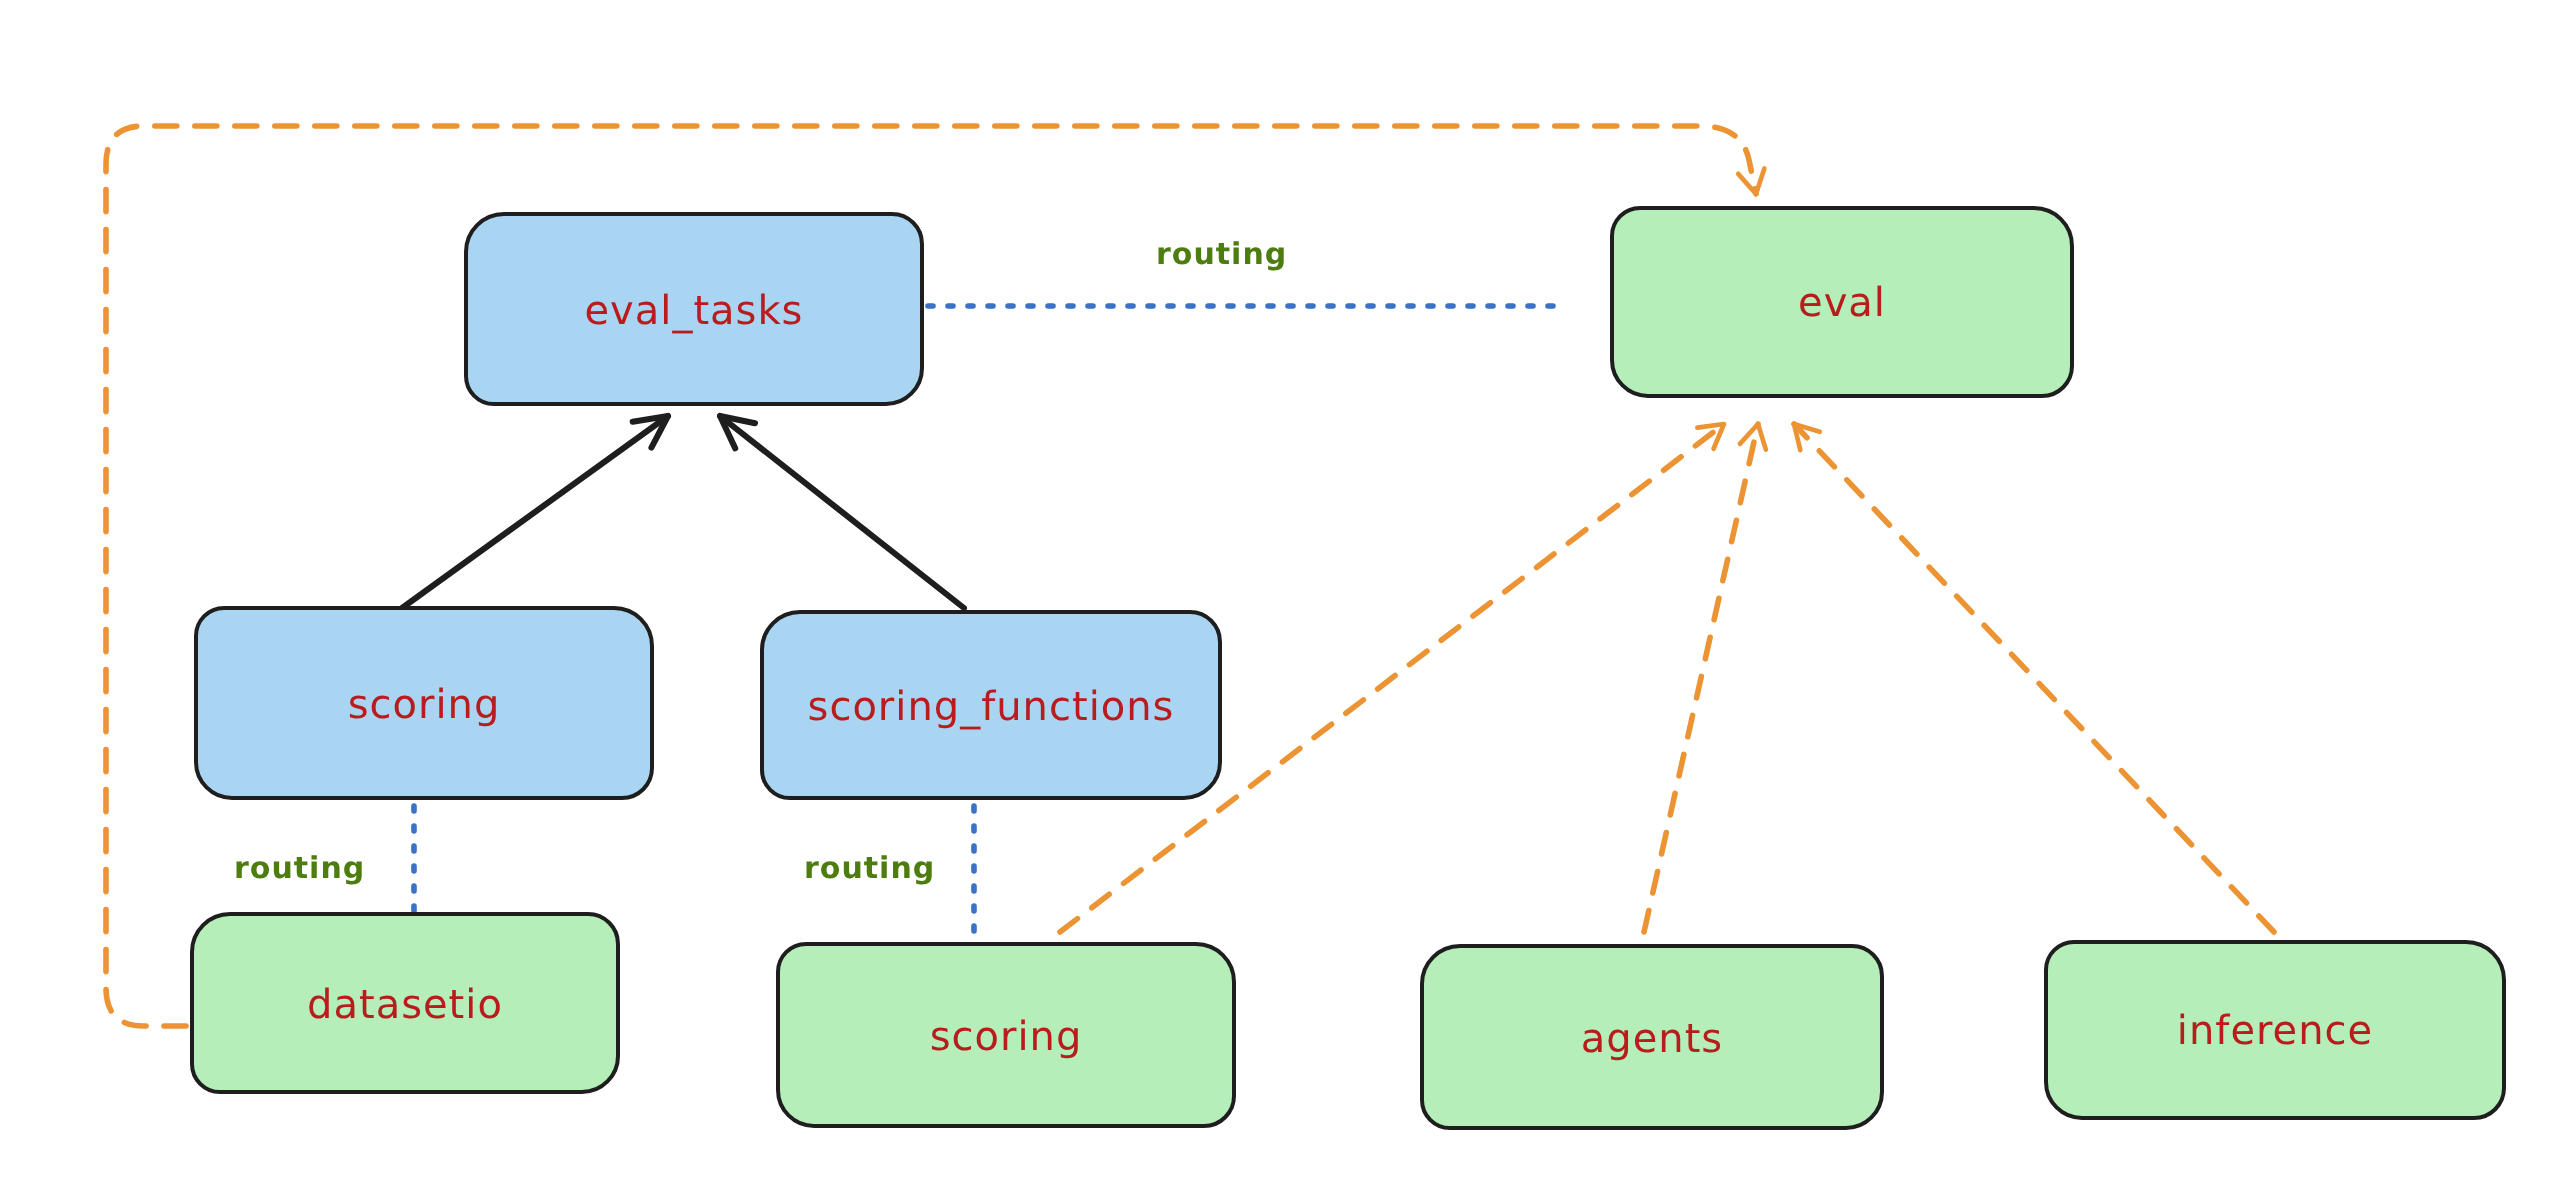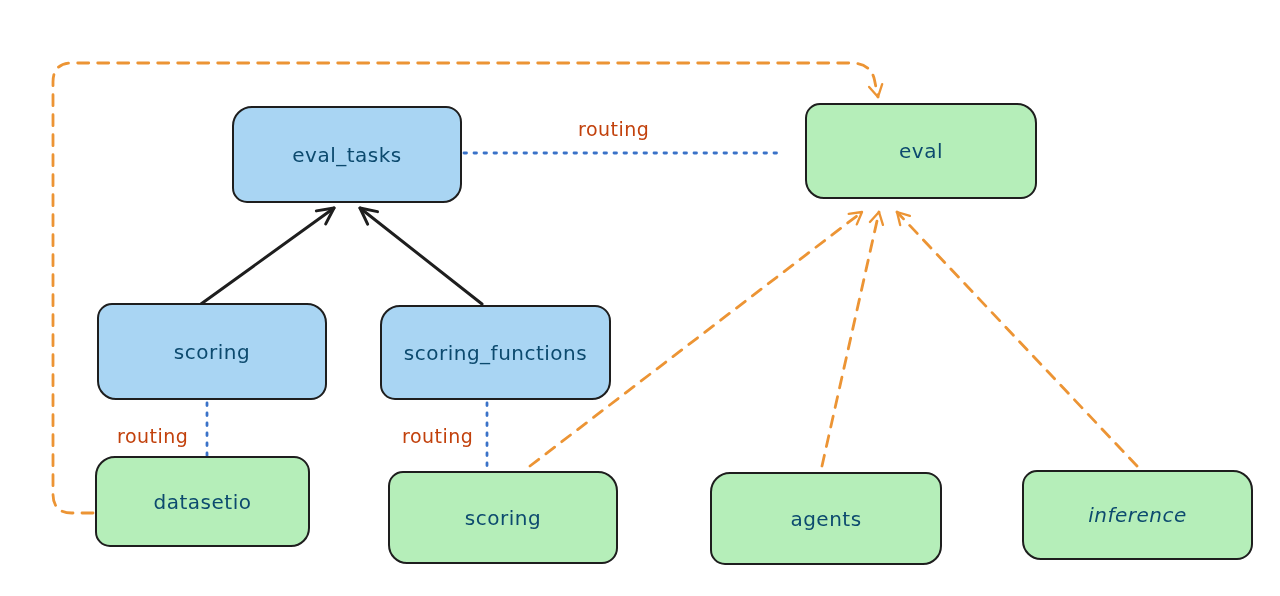--- a/index.html
+++ b/index.html
@@ -24,33 +24,33 @@
   }
   .node {
     position: absolute;
     box-sizing: border-box;
     border: 2.5px solid #1e1e1e;
     border-radius: 18px;
     display: flex;
     align-items: center;
     justify-content: center;
     font-size: 20px;
-    color: #0c4a6e;
+    color: #b91c1c;
     letter-spacing: 0.5px;
   }
   .node.blue  { background: #a9d5f3; }
   .node.green { background: #b5eeb9; }
   
   .node.r1 { border-radius: 20px 16px 19px 15px; }
   .node.r2 { border-radius: 15px 20px 16px 19px; }
   .edge-label {
     position: absolute;
-    color: #c2410c;
-    font-size: 19px;
-    font-weight: 400;
+    color: #4d7c0f;
+    font-size: 15px;
+    font-weight: 700;
     letter-spacing: 0.5px;
     white-space: nowrap;
   }
 </style>
 </head>
 <body>
 
 <div class="canvas">
 
   <svg class="edges-layer" width="1280" height="596" viewBox="0 0 1280 596" xmlns="http://www.w3.org/2000/svg">
@@ -97,21 +97,21 @@
   </div>
 
   <div class="node green r1" style="left:710px; top:472px; width:232px; height:93px;">
     <span>agents</span>
   </div>
 
   <div class="node green r2" style="left:388px; top:471px; width:230px; height:93px;">
     <span>scoring</span>
   </div>
 
-  <div class="node green r2" style="left:1022px; top:470px; width:231px; height:90px;font-style:italic;">
+  <div class="node green r2" style="left:1022px; top:470px; width:231px; height:90px;">
     <span>inference</span>
   </div>
 
   <div class="edge-label" style="left:578px; top:118px;">routing</div>
 
   <div class="edge-label" style="left:117px; top:425px;">routing</div>
 
   <div class="edge-label" style="left:402px; top:425px;">routing</div>
 
 </div>

